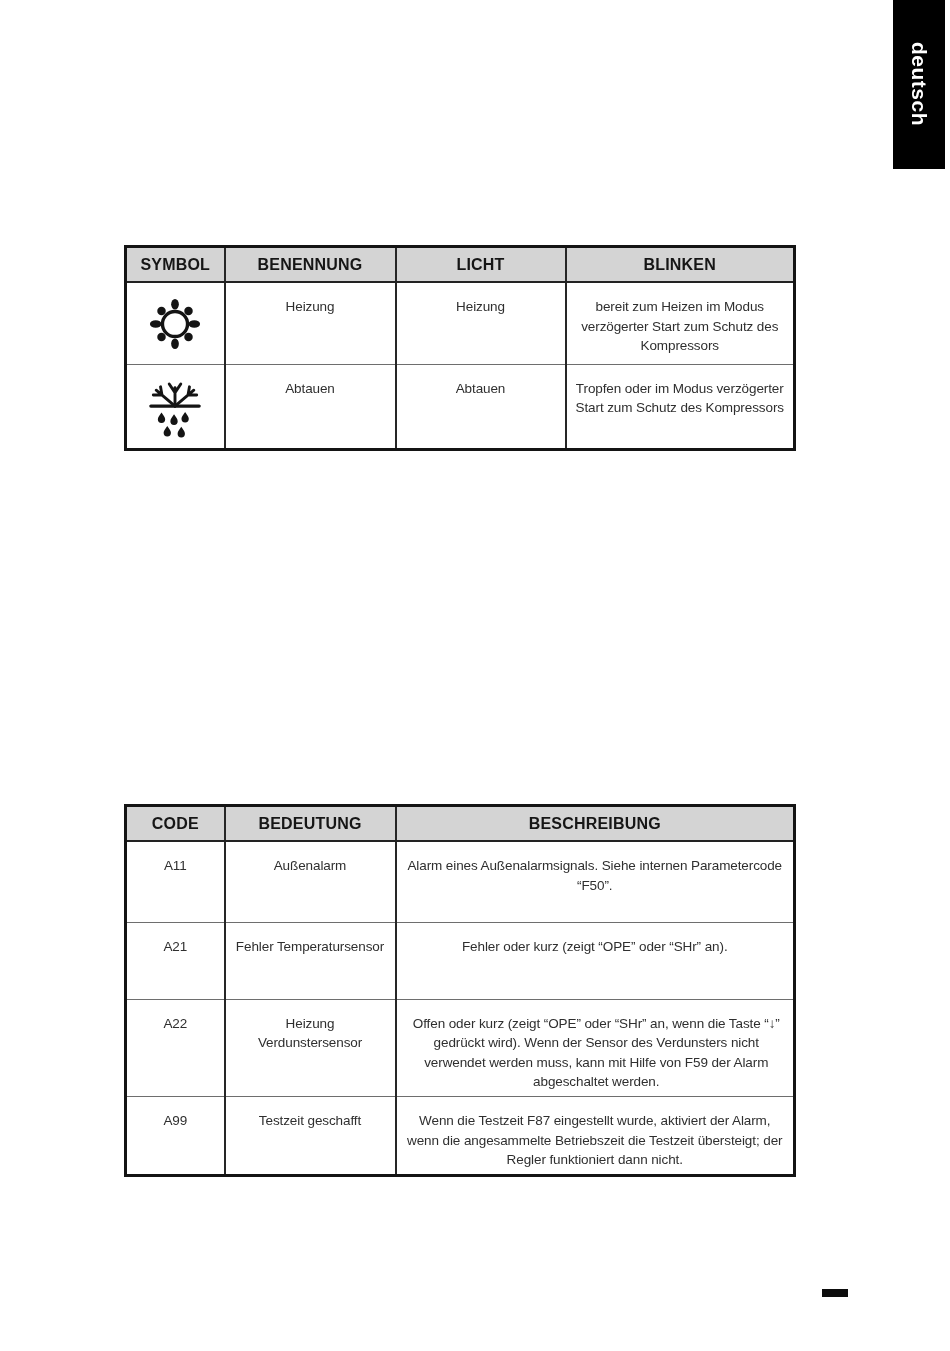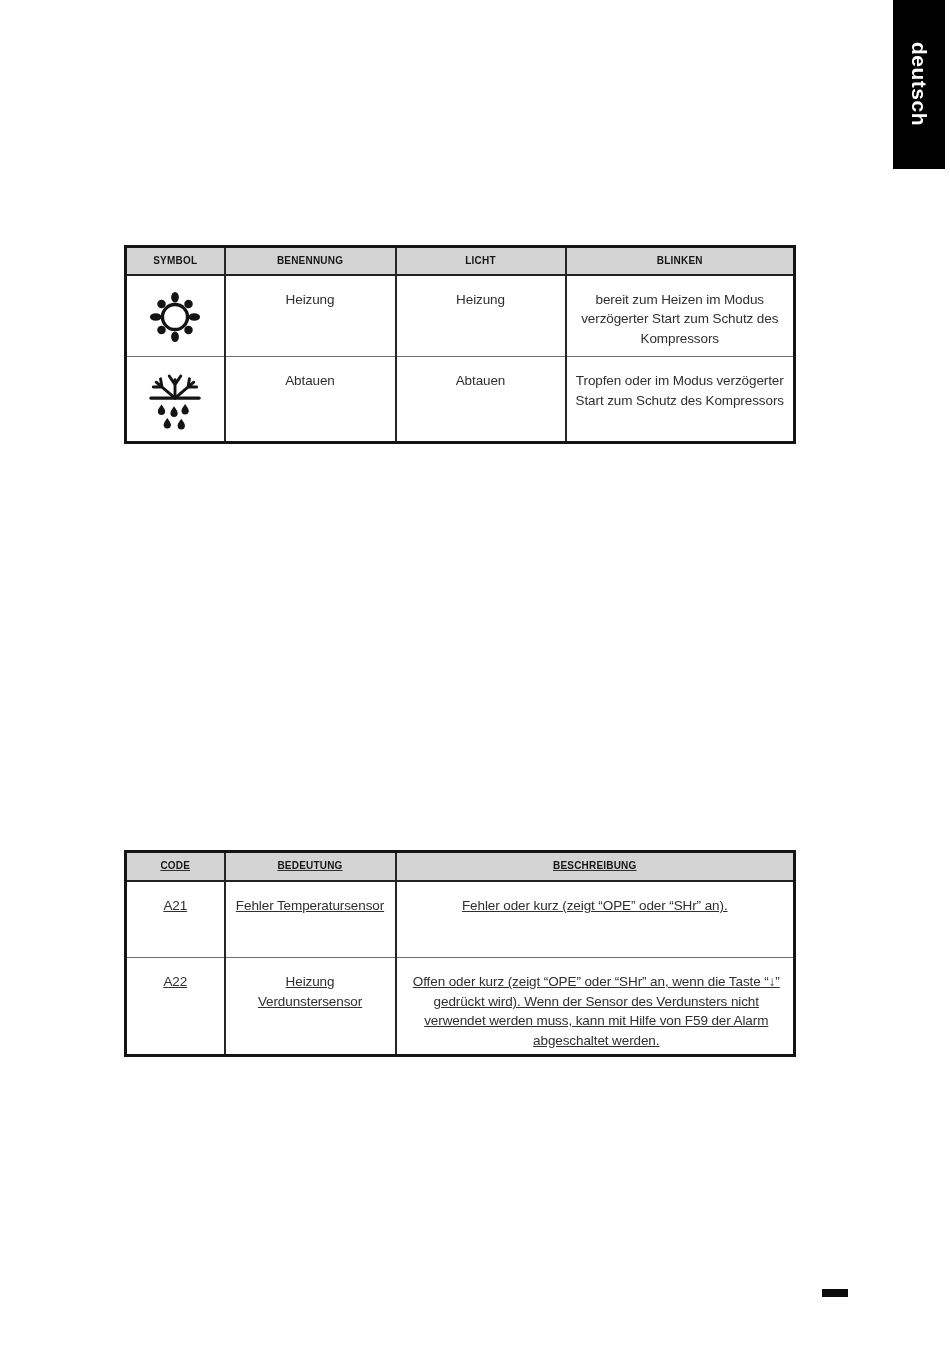--- a/index.html
+++ b/index.html
@@ -54,29 +54,29 @@
     border-top: 1px solid #6e6e6e;
     border-bottom: 1px solid #6e6e6e;
     text-align: center;
     vertical-align: top;
     padding: 14px 8px 4px 8px;
     overflow: hidden;
   }
   table.doc th {
     background: #d4d4d4;
     color: #161616;
-    font-size: 10px;
+    font-size: 16px;
     font-weight: bold;
     padding: 5px 4px;
     vertical-align: middle;
     border-bottom: 2px solid #222222;
     letter-spacing: 0.2px;
   }
   #symbol-table { left: 124px; top: 245px; width: 669px; }
-  #code-table   { left: 124px; top: 850px; width: 669px; text-decoration: underline; }
+  #code-table   { left: 124px; top: 804px; width: 669px; }
 
   td.icon-cell {
     vertical-align: middle;
     padding: 4px 2px;
     text-align: center;
   }
   tr.alarm-row td.text-cell { padding-top: 26px; }
 
   .dash-marker {
     position: absolute;
@@ -165,28 +165,38 @@
       <col style="width:99px">
         <col style="width:171px">
         <col style="width:399px">
     </colgroup>
     <tbody>
         <tr style="height:29px">
       <th>CODE</th>
       <th>BEDEUTUNG</th>
       <th>BESCHREIBUNG</th>
     </tr>
+    <tr style="height:81px">
+      <td>A11</td>
+      <td>Außenalarm</td>
+      <td>Alarm eines Außenalarmsignals. Siehe internen Parametercode “F50”.</td>
+    </tr>
     <tr style="height:77px">
       <td>A21</td>
       <td>Fehler Temperatursensor</td>
       <td>Fehler oder kurz (zeigt “OPE” oder “SHr” an).</td>
     </tr>
     <tr style="height:80px">
       <td>A22</td>
       <td>Heizung Verdunstersensor</td>
       <td style="padding-right:5px">Offen oder kurz (zeigt “OPE” oder “SHr” an, wenn die Taste “↓” gedrückt wird). Wenn der Sensor des Verdunsters nicht verwendet werden muss, kann mit Hilfe von F59 der Alarm abgeschaltet werden.</td>
     </tr>
+    <tr style="height:76px">
+      <td>A99</td>
+      <td>Testzeit geschafft</td>
+      <td>Wenn die Testzeit F87 eingestellt wurde, aktiviert der Alarm, wenn die angesammelte Betriebszeit die Testzeit übersteigt; der Regler funktioniert dann nicht.</td>
+    </tr>
   </tbody>
     </table>
 
   <div class="dash-marker"></div>
 
 </div>
 
 </body></html>

